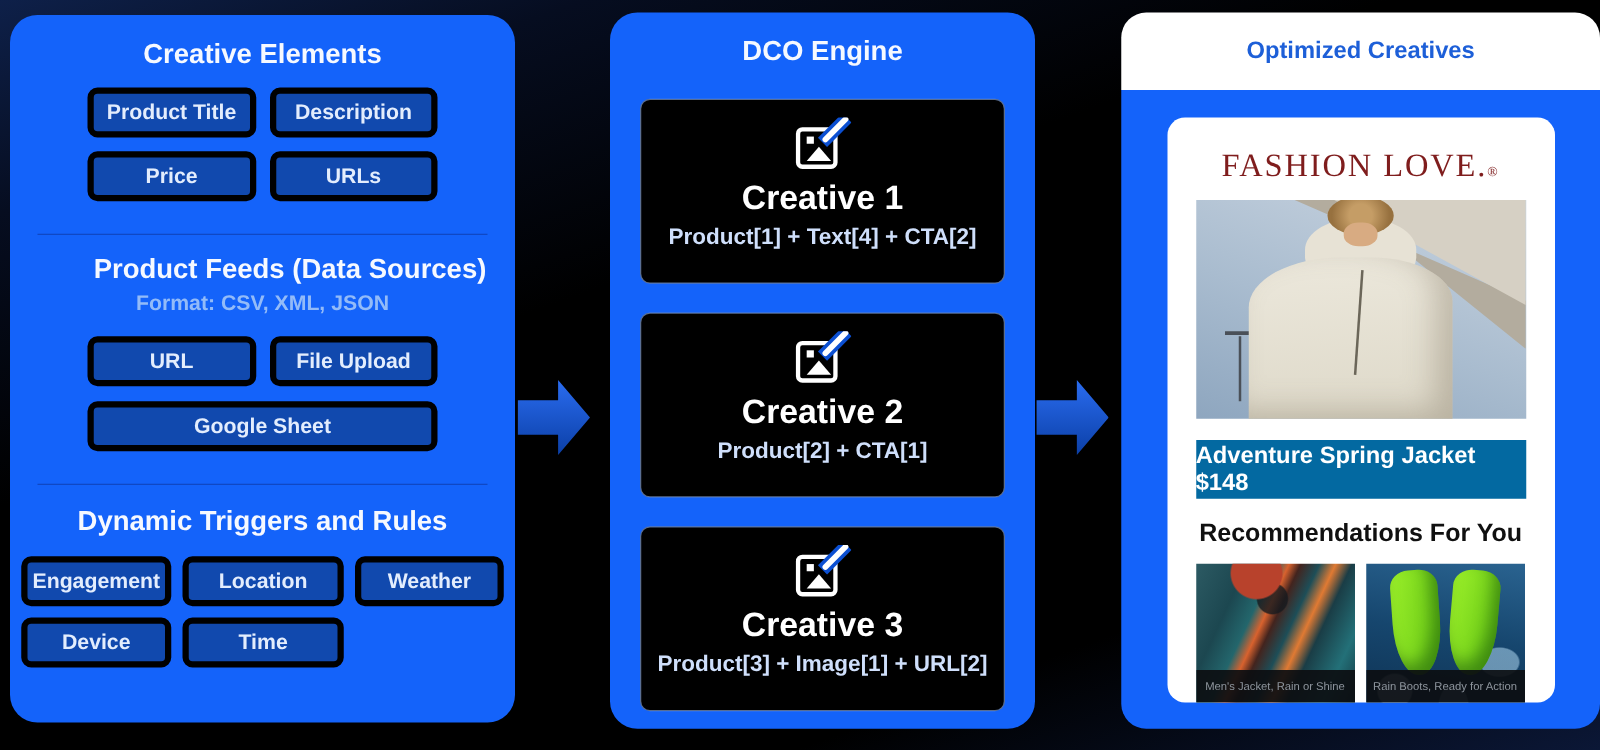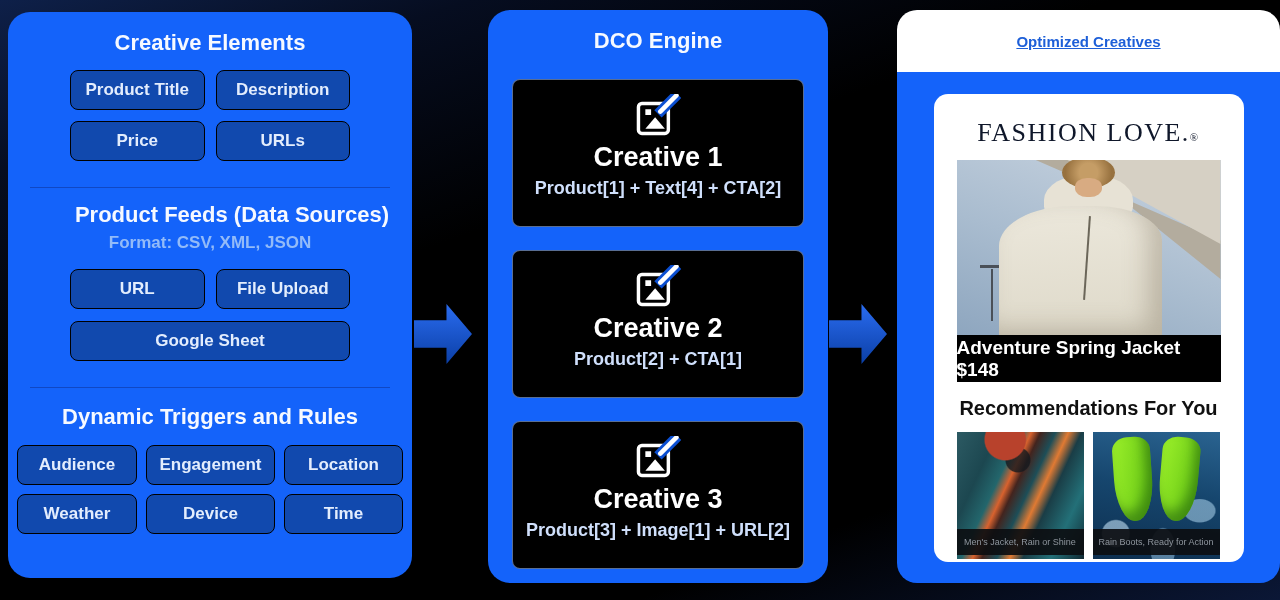--- a/index.html
+++ b/index.html
@@ -7,21 +7,21 @@
     background:linear-gradient(160deg,#0e2049 0%,#060d20 16%,#000 38%,#000 78%,#0b1736 100%);
     font-family:"Liberation Sans",sans-serif;}
   .panel{position:absolute;background:#1463fa;border-radius:22px;}
   .panel-left{left:8px;top:12px;width:404px;height:566px;}
   .panel-mid{left:488px;top:10px;width:340px;height:573px;}
   .panel-right{left:897px;top:10px;width:383px;height:573px;background:transparent;}
 
   .section-title{color:#f6f9ff;font-weight:700;font-size:22px;text-align:center;margin:0;}
   .pt18{padding-top:18px;}
   .subnote{color:#93bbf8;font-weight:700;font-size:17px;text-align:center;margin-top:5px;}
-  .chip{background:#1149ae;border:1px solid #000000;border-radius:8px;color:#e3edfd;
+  .chip{background:#1149ae;border:5px solid #000000;border-radius:8px;color:#e3edfd;
     font-weight:700;font-size:17px;display:flex;align-items:center;justify-content:center;
     height:40px;box-sizing:border-box;}
   .grid2{width:280px;margin:14px auto 0;display:grid;grid-template-columns:1fr 1fr;gap:11px;}
   .wide{width:280px;margin:12px auto 0;}
   .divider{border-top:1px solid rgba(10,40,130,.45);margin:26px 22px 0;}
   .grid3{width:386px;margin:15px auto 0;display:grid;grid-template-columns:120px 1fr 119px;gap:9px;}
 
   .mid-cards{display:flex;flex-direction:column;gap:23px;margin:25px 24px 0;}
   .creative-card{background:#000000;border:1px solid rgba(148,183,245,.6);border-radius:8px;
     height:148px;text-align:center;box-sizing:border-box;}
@@ -30,66 +30,66 @@
   .card-icon{margin-top:14px;}
 
   .arrow{position:absolute;width:58px;height:60px;
     background:linear-gradient(180deg,#2a6cf0,#0b3fa6);
     clip-path:polygon(0 27%,56% 27%,56% 0,100% 50%,56% 100%,56% 73%,0 73%);}
   #arrow1{left:414px;top:304px;}
   #arrow2{left:829px;top:304px;}
 
   .out-header{height:62px;background:#fff;border-radius:20px 20px 0 0;
     display:flex;align-items:center;justify-content:center;}
-  .out-title{color:#1d5fd8;font-size:15px;font-weight:700;margin:0;text-decoration:underline;}
+  .out-title{color:#1d5fd8;font-size:19px;font-weight:700;margin:0;}
   .out-body{height:511px;background:#1463fa;border-radius:0 0 20px 20px;}
   .ad-card{width:310px;height:468px;background:#fff;border-radius:14px;margin:0 auto;
     position:relative;top:22px;overflow:hidden;}
   .brand{font-family:"Liberation Serif",serif;font-size:26px;letter-spacing:1.5px;
-    color:#0f172a;text-align:center;margin-top:24px;}
+    color:#7f1d1d;text-align:center;margin-top:24px;}
   .brand-mark{font-size:11px;vertical-align:baseline;}
   .photo{position:relative;width:264px;height:175px;margin:12px auto 0;
     background:linear-gradient(200deg,#c9d4e0 0%,#a9bccf 55%,#8ea6bf 100%);overflow:hidden;}
   .concrete-under{position:absolute;inset:0;background:#b3ac9e;
     clip-path:polygon(30% 0,100% 46%,100% 68%,44% 0);}
   .concrete-top{position:absolute;inset:0;background:#d6d0c4;
     clip-path:polygon(42% 0,100% 0,100% 48%);}
   .hood{position:absolute;left:33%;top:8%;width:34%;height:30%;background:#e7e2d5;
     border-radius:50% 50% 40% 40%;}
   .hair{position:absolute;left:40%;top:-2%;width:20%;height:18%;
     background:radial-gradient(circle,#c59d66 30%,#97713f 75%);border-radius:50%;}
   .face{position:absolute;left:45%;top:10%;width:10%;height:11%;background:#d8ab82;border-radius:45%;}
   .jacket{position:absolute;left:16%;top:26%;width:62%;height:76%;
     background:linear-gradient(175deg,#ece8dc,#ddd8c8);
     border-radius:45% 40% 0 0 / 30% 26% 0 0;box-shadow:inset -14px -10px 24px rgba(120,110,90,.35);}
   .zip{position:absolute;left:49%;top:32%;width:2px;height:48%;background:#6b6659;transform:rotate(4deg);}
   .lamp-pole{position:absolute;left:13%;top:62%;width:2px;height:30%;background:#4a5058;}
   .lamp-head{position:absolute;left:9%;top:60%;width:24px;height:3px;background:#4a5058;}
-  .banner{width:264px;height:47px;margin:0 auto;background:#000000;color:#fff;font-size:19px;
+  .banner{width:264px;height:47px;margin:17px auto;background:#0369a1;color:#fff;font-size:19px;
     font-weight:700;display:flex;align-items:center;justify-content:center;}
   .recs-title{font-size:20px;font-weight:700;color:#101010;text-align:center;margin:15px 0 0;}
   .thumbs{width:264px;margin:12px auto 0;display:flex;gap:9px;}
   .thumb{position:relative;width:127px;height:127px;overflow:hidden;}
   .thumb-jacket{background:
     radial-gradient(circle at 38% 6%,#b8422c 0 14%,rgba(0,0,0,0) 15%),
     radial-gradient(circle at 48% 22%,rgba(20,25,30,.8) 0 10%,rgba(0,0,0,0) 11%),
     linear-gradient(115deg,#2c5a63 0%,#1c4750 22%,#23666c 34%,#d8622e 40%,#43241e 45%,
       #1d4e58 53%,#e07a33 60%,#1a3d46 67%,#237078 82%,#102832 100%);}
   .thumb-boots{background:
     radial-gradient(ellipse at 18% 80%,rgba(195,225,245,.6) 0 9%,rgba(0,0,0,0) 10%),
     radial-gradient(ellipse at 84% 62%,rgba(175,215,240,.55) 0 10%,rgba(0,0,0,0) 11%),
     radial-gradient(ellipse at 55% 92%,rgba(160,205,235,.5) 0 12%,rgba(0,0,0,0) 13%),
     linear-gradient(190deg,#2a6390 0%,#16466e 45%,#0d2f4f 100%);}
   .boot{position:absolute;top:4%;width:30%;height:66%;
     background:linear-gradient(100deg,#9cf02a,#62c313);
     border-radius:40% 40% 48% 48% / 16% 16% 50% 50%;
     box-shadow:inset -6px -9px 12px rgba(20,80,10,.5);}
   .boot-l{left:17%;transform:rotate(-4deg);}
   .boot-r{right:17%;transform:rotate(5deg);}
-  .cap{position:absolute;left:0;right:0;bottom:4px;height:26px;background:rgba(12,14,17,.92);
+  .cap{position:absolute;left:0;right:0;bottom:16px;height:26px;background:rgba(12,14,17,.92);
     color:#8e959d;font-size:9px;display:flex;align-items:center;justify-content:center;}
 </style>
 </head>
 <body>
 
 <div class="stage">
 
   <section class="panel panel-left">
     <h2 class="section-title pt18">Creative Elements</h2>
     <div class="grid2">
@@ -102,21 +102,20 @@
     <h2 class="section-title" style="margin-top:14px;margin-left:44px;">Product Feeds (Data Sources)</h2>
     <div class="subnote">Format: CSV, XML, JSON</div>
     <div class="grid2" style="margin-top:16px;">
       <div class="chip">URL</div>
       <div class="chip">File Upload</div>
     </div>
     <div class="chip wide">Google Sheet</div>
     <div class="divider"></div>
     <h2 class="section-title" style="margin-top:16px;">Dynamic Triggers and Rules</h2>
     <div class="grid3">
-      <div class="chip">Audience</div>
       <div class="chip">Engagement</div>
       <div class="chip">Location</div>
       <div class="chip">Weather</div>
       <div class="chip">Device</div>
       <div class="chip">Time</div>
     </div>
   </section>
 
   <div class="arrow" id="arrow1"></div>
   <div class="arrow" id="arrow2"></div>

